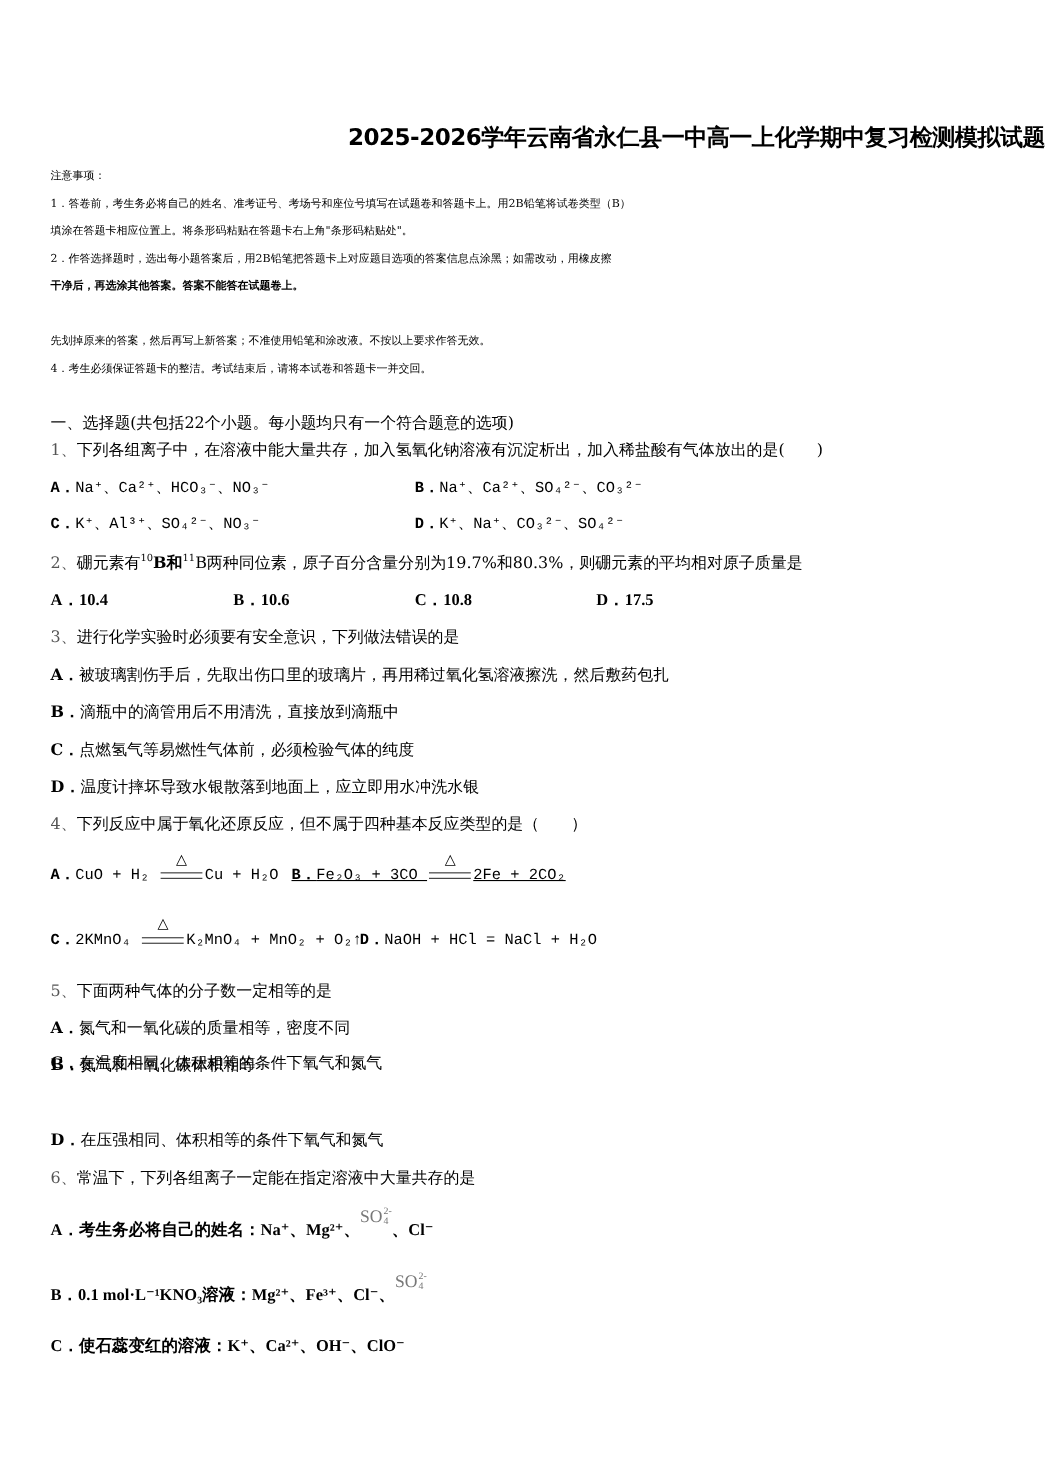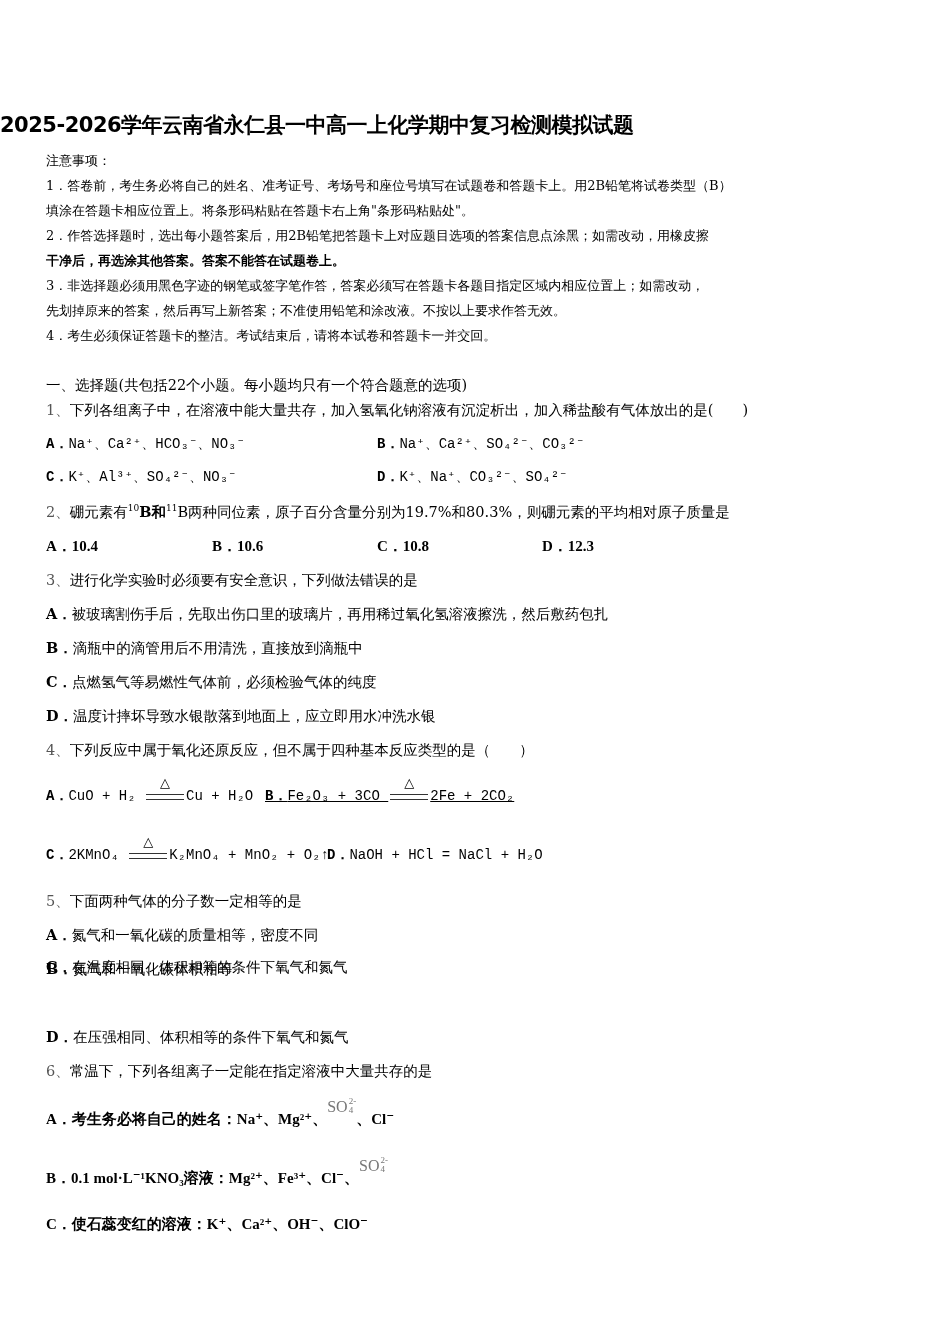--- a/index.html
+++ b/index.html
@@ -3,29 +3,29 @@
   <meta charset="utf-8">
   <style>
     html, body { margin: 0; padding: 0; background: #ffffff; }
     body {
       width: 950px; height: 1344px; position: relative; overflow: hidden;
       font-family: "DejaVu Serif", "Liberation Serif", serif;
       color: #000;
     }
     .page { position: absolute; left: 0; top: 0; width: 950px; height: 1344px; }
     .title {
-      position: absolute; left: 0; width: 950px; top: 111px; text-align: left;
+      position: absolute; left: 0; width: 950px; top: 111px; text-align: right;
       font-family: "DejaVu Sans", "Liberation Sans", sans-serif;
       font-weight: bold; font-size: 21px; letter-spacing: -0.5px;
     }
     .line {
       position: absolute; left: 46px; white-space: nowrap;
       font-size: 14.5px; line-height: 20px;
     }
-    .notice { font-family: "DejaVu Serif", serif; font-size: 13px; }
+    .notice { font-family: "DejaVu Serif", serif; font-size: 10px; }
     .qnum { color: #555; }
     .opt-letter { font-weight: bold; }
     .opt { position: absolute; white-space: nowrap; font-size: 14px; line-height: 20px; }
     sup, sub { font-size: 9px; line-height: 0; }
     sup { vertical-align: 6px; }
     .mono { font-family: "Liberation Mono", "DejaVu Sans Mono", monospace; font-size: 14px; }
     .eq-arrow {
       display: inline-block; position: relative; width: 38px; height: 14px;
       vertical-align: middle; margin: 0 2px;
     }
@@ -52,21 +52,20 @@
 
 <div class="page">
 
   <div class="title">2025-2026学年云南省永仁县一中高一上化学期中复习检测模拟试题</div>
 
   <div class="line notice" style="top:151px;">注意事项：</div>
   <div class="line notice" style="top:176px;">1．答卷前，考生务必将自己的姓名、准考证号、考场号和座位号填写在试题卷和答题卡上。用2B铅笔将试卷类型（B）</div>
   <div class="line notice" style="top:201px;">填涂在答题卡相应位置上。将条形码粘贴在答题卡右上角"条形码粘贴处"。</div>
   <div class="line notice" style="top:226px;">2．作答选择题时，选出每小题答案后，用2B铅笔把答题卡上对应题目选项的答案信息点涂黑；如需改动，用橡皮擦</div>
   <div class="line notice" style="top:251px;font-weight:bold;">干净后，再选涂其他答案。答案不能答在试题卷上。</div>
-  <div class="line notice" style="top:276px;">3．非选择题必须用黑色字迹的钢笔或签字笔作答，答案必须写在答题卡各题目指定区域内相应位置上；如需改动，</div>
   <div class="line notice" style="top:301px;">先划掉原来的答案，然后再写上新答案；不准使用铅笔和涂改液。不按以上要求作答无效。</div>
   <div class="line notice" style="top:326px;">4．考生必须保证答题卡的整洁。考试结束后，请将本试卷和答题卡一并交回。</div>
 
   <div class="line" style="top:375px;">一、选择题(共包括22个小题。每小题均只有一个符合题意的选项)</div>
 
   <div class="line" style="top:400px;">
     <span class="qnum">1、</span><span>下列各组离子中，在溶液中能大量共存，加入氢氧化钠溶液有沉淀析出，加入稀盐酸有气体放出的是(　　)</span>
   </div>
   <div class="opt mono" style="left:46px; top:434px;">
     <span class="opt-letter">A．</span><span>Na⁺、Ca²⁺、HCO₃⁻、NO₃⁻</span>
@@ -87,21 +86,21 @@
   <div class="opt boldq" style="left:46px; top:536px;">
     <span class="opt-letter">A．</span><span>10.4</span>
   </div>
   <div class="opt boldq" style="left:212px; top:536px;">
     <span class="opt-letter">B．</span><span>10.6</span>
   </div>
   <div class="opt boldq" style="left:377px; top:536px;">
     <span class="opt-letter">C．</span><span>10.8</span>
   </div>
   <div class="opt boldq" style="left:542px; top:536px;">
-    <span class="opt-letter">D．</span><span>12.3</span>
+    <span class="opt-letter">D．</span><span>17.5</span>
   </div>
 
   <div class="line" style="top:570px;">
     <span class="qnum">3、</span><span>进行化学实验时必须要有安全意识，下列做法错误的是</span>
   </div>
   <div class="line" style="top:604px;">
     <span class="opt-letter">A．</span><span>被玻璃割伤手后，先取出伤口里的玻璃片，再用稀过氧化氢溶液擦洗，然后敷药包扎</span>
   </div>
   <div class="line" style="top:638px;">
     <span class="opt-letter">B．</span><span>滴瓶中的滴管用后不用清洗，直接放到滴瓶中</span>

